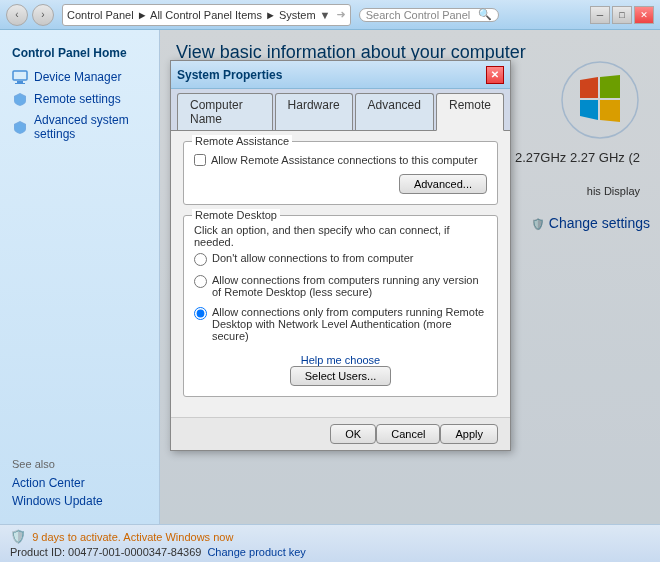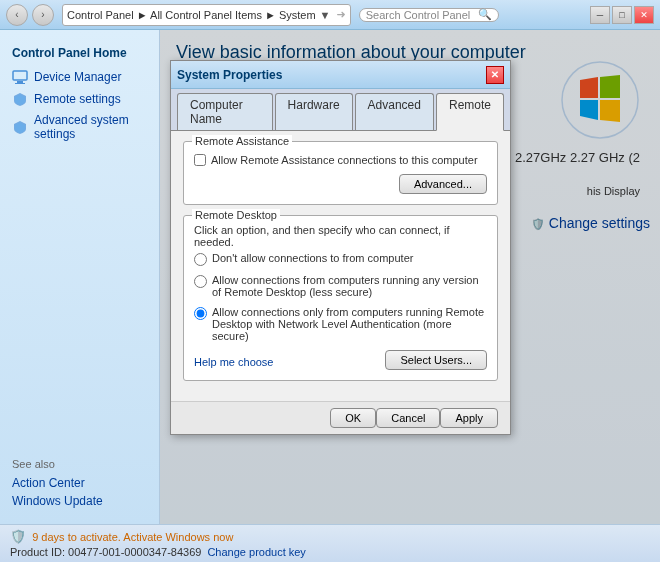--- a/index.html
+++ b/index.html
@@ -510,21 +510,21 @@
               <div class="radio-option">
                 <input type="radio" name="rdp" class="radio-input" style="">
                 <span>Allow connections from computers running any version of Remote Desktop (less secure)</span>
               </div>
 
               <div class="radio-option">
                 <input type="radio" name="rdp" class="radio-input" checked="" style="">
                 <span>Allow connections only from computers running Remote Desktop with Network Level Authentication (more secure)</span>
               </div>
 
-              <div style="display:flex; justify-content:space-between; align-items:center; margin-top:4px;">
+              <div style="display:flex; justify-content:space-between; align-items:center; margin-top:4px;flex-direction:column;">
                 <a class="help-link">Help me choose</a>
                 <button class="dialog-btn">Select Users...</button>
               </div>
             </div>
           </div>
 
           <div class="dialog-actions-row">
             <div style="flex:1;"></div>
             <div class="dialog-action-btns">
               <button class="dialog-btn">OK</button>

